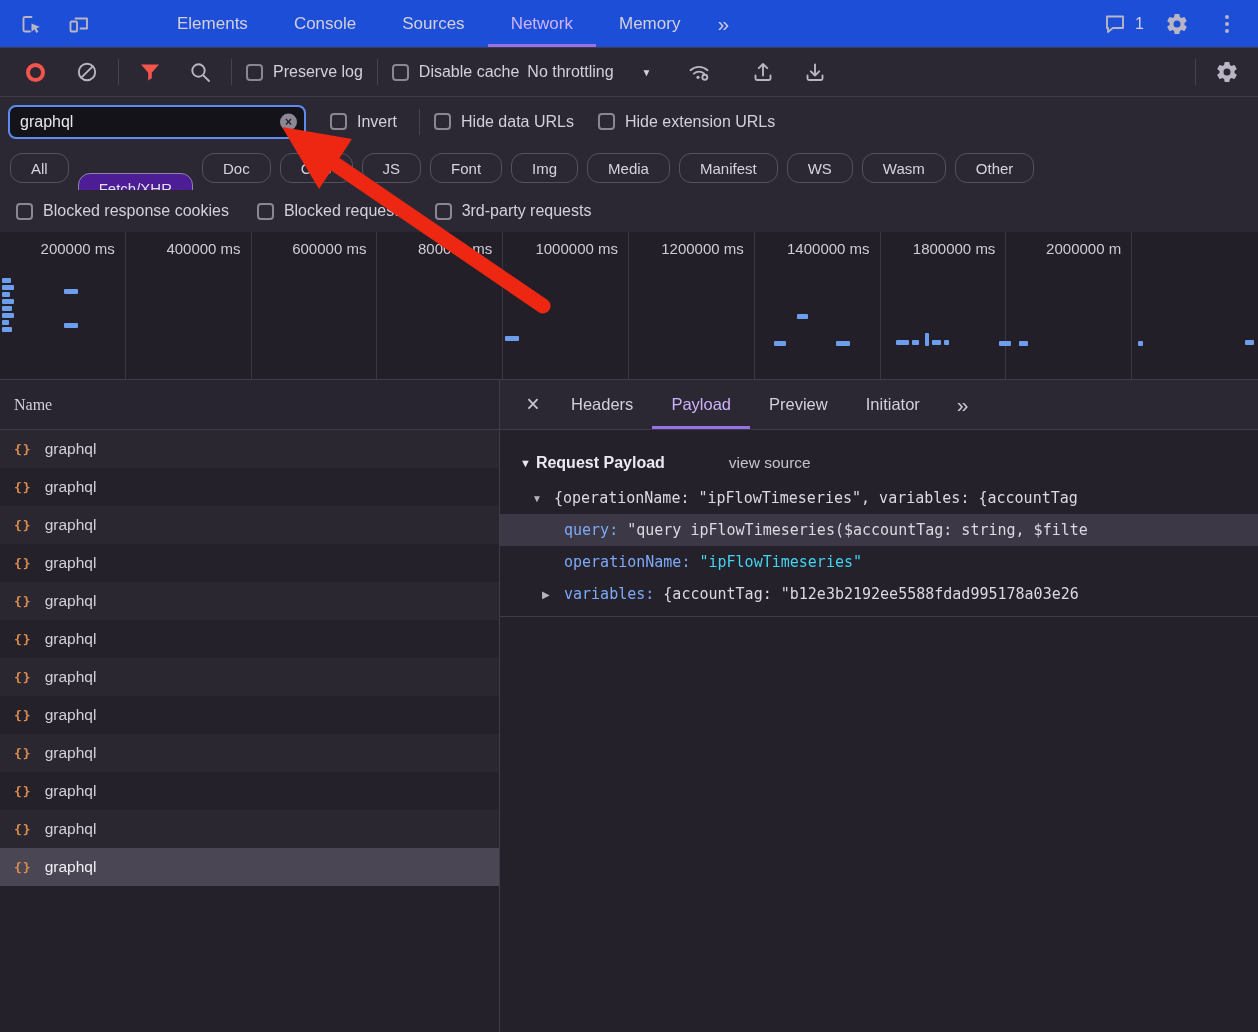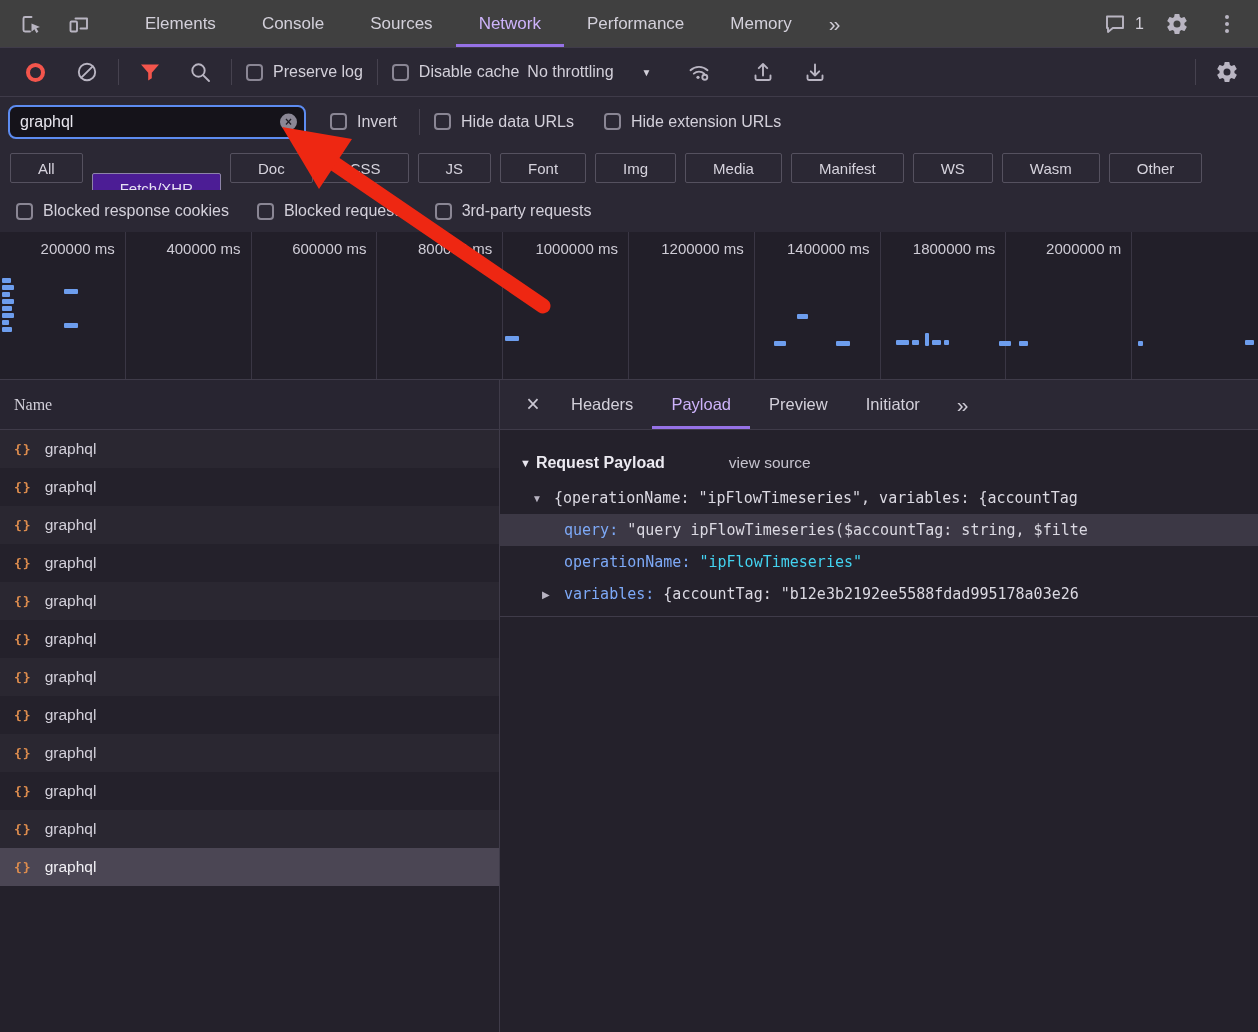--- a/index.html
+++ b/index.html
@@ -2,21 +2,21 @@
 <html style="--mark: #6d9ded;"><head>
 <meta charset="utf-8">
 <style>
   * { margin:0; padding:0; box-sizing:border-box; }
   html,body { width:1258px; height:1032px; overflow:hidden; background:#211f26;
               font-family:"Liberation Sans","DejaVu Sans",sans-serif; }
   .devtools { position:relative; width:1258px; height:1032px; background:#24212b; color:#d3d0da; overflow:hidden; }
 
   
   .bar { position:absolute; left:0; right:0; display:flex; align-items:center; }
-  .bar1 { top:0; height:48px; background:#404040; border-bottom:1px solid #3f3b49; }
+  .bar1 { top:0; height:48px; background:#1d4ed8; border-bottom:1px solid #3f3b49;gap:32px; }
   .bar2 { top:48px; height:49px; background:#2b2834; border-bottom:1px solid #3f3b49; padding-left:18px; }
   .bar3 { top:97px; height:49px; background:#2b2834; padding-left:8px; }
   .bar4 { top:146px; height:44px; background:#2b2834; padding-left:10px; gap:9px; }
   .bar5 { top:190px; height:42px; background:#2b2834; padding-left:16px; }
 
   .divider { width:1px; height:26px; background:#46424f; margin:0 14px; flex:none; }
   .icon-btn { width:34px; height:34px; display:flex; align-items:center; justify-content:center; border-radius:6px; flex:none; }
   .ic { width:24px; height:24px; stroke:#b9b5c2; fill:none; stroke-width:1.9; stroke-linecap:round; stroke-linejoin:round; }
   .ic .f { fill:#b9b5c2; stroke:none; }
 
@@ -40,22 +40,22 @@
 
   
   .filter-wrap { position:relative; width:298px; height:34px; flex:none; }
   .filter-wrap input { width:100%; height:100%; background:#15131a; border:2px solid #5d8cf1; border-radius:8px;
                        color:#e8e6ee; font-size:16px; padding:0 32px 0 10px; outline:none; font-family:inherit; }
   .clear-btn { position:absolute; right:9px; top:50%; transform:translateY(-50%); width:17px; height:17px;
                border-radius:50%; background:#8b8795; color:#211f26; font-size:12px; font-weight:bold;
                line-height:17px; text-align:center; }
 
   
-  .chip { height:30px; padding:0 27px; display:flex; align-items:center; border:1px solid #55515f;
-          border-radius:2px; font-size:15px; color:#d6d3dd; flex:none; }
+  .chip { height:30px; padding:0 20px; display:flex; align-items:center; border:1px solid #55515f;
+          border-radius:12px; font-size:15px; color:#d6d3dd; flex:none; }
   .chip.active { background:#4c1d95; border-color:#8d84a8; color:#e6e1f2;margin-top:40px; }
 
   
   .waterfall { position:absolute; top:232px; height:148px; left:0; right:0; background:#221f29;
                border-bottom:1px solid #3f3b49; overflow:hidden; }
   .wf-cols { display:flex; height:100%; }
   .wf-col { width:125.8px; flex:none; border-right:1px solid #3a3644; font-size:15px; color:#cfccd6;
             text-align:right; padding:8px 10px 0 14px; white-space:nowrap; overflow:hidden; }
   .wmark { position:absolute; height:5px; background:var(--mark,#6d9ded); border-radius:1px; }
   .wmark.tall { height:13px; }
@@ -133,23 +133,20 @@
         </div>
 
         <div class="main-tab">
           <span>Sources</span>
         </div>
 
         <div class="main-tab active">
           <span>Network</span>
         </div>
 
-        <div class="main-tab">
-          <span>Performance</span>
-        </div>
 
         <div class="main-tab">
           <span>Memory</span>
         </div>
 
       <div class="more-tabs">»</div>
     </nav>
 
     <div class="right-icons">
       <div class="badge-group">
@@ -245,21 +242,21 @@
     </div>
     <label class="cb" style="margin-left:24px">
       <span class="box"></span>
       <span>Invert</span>
     </label>
     <div class="divider" style="margin-left:22px"></div>
     <label class="cb">
       <span class="box"></span>
       <span>Hide data URLs</span>
     </label>
-    <label class="cb" style="margin-left:30px">
+    <label class="cb" style="margin-left:24px">
       <span class="box"></span>
       <span>Hide extension URLs</span>
     </label>
   </div>
 
   <div class="bar bar4">
 
       <div class="chip">
         <span>All</span>
       </div>

